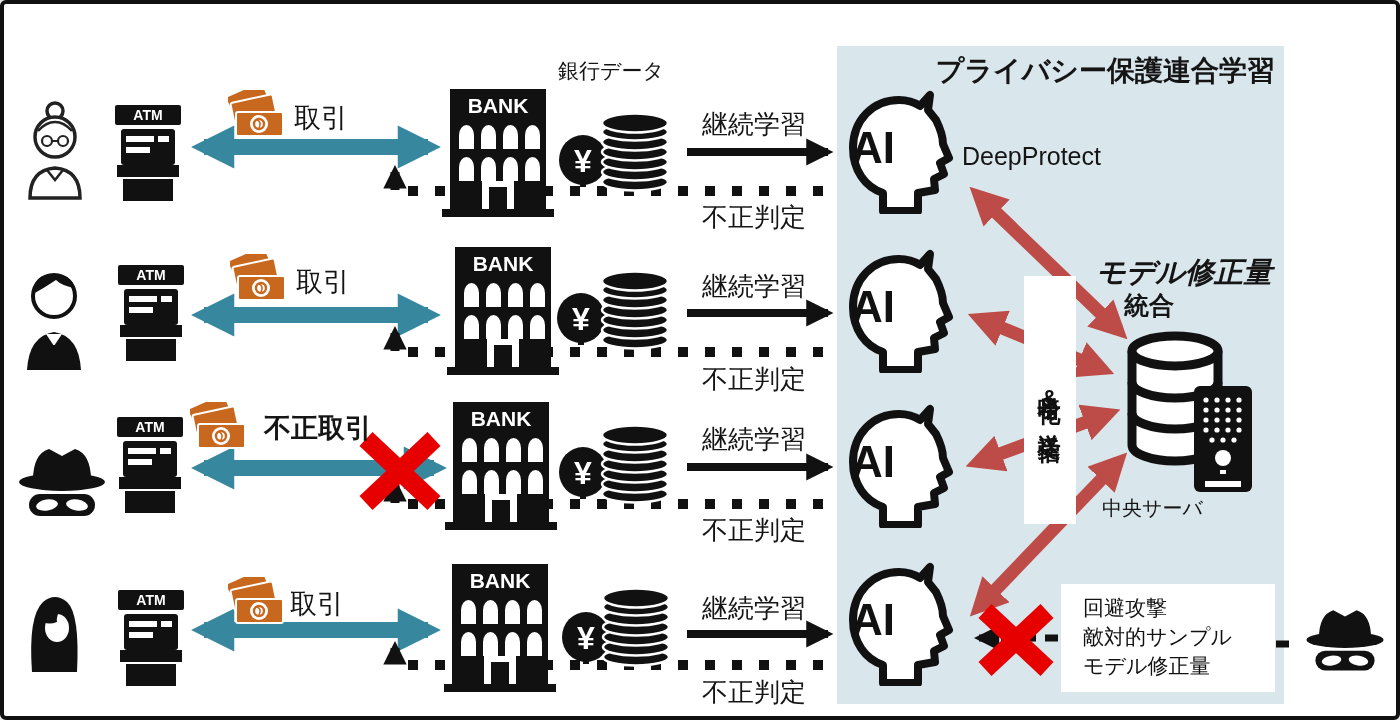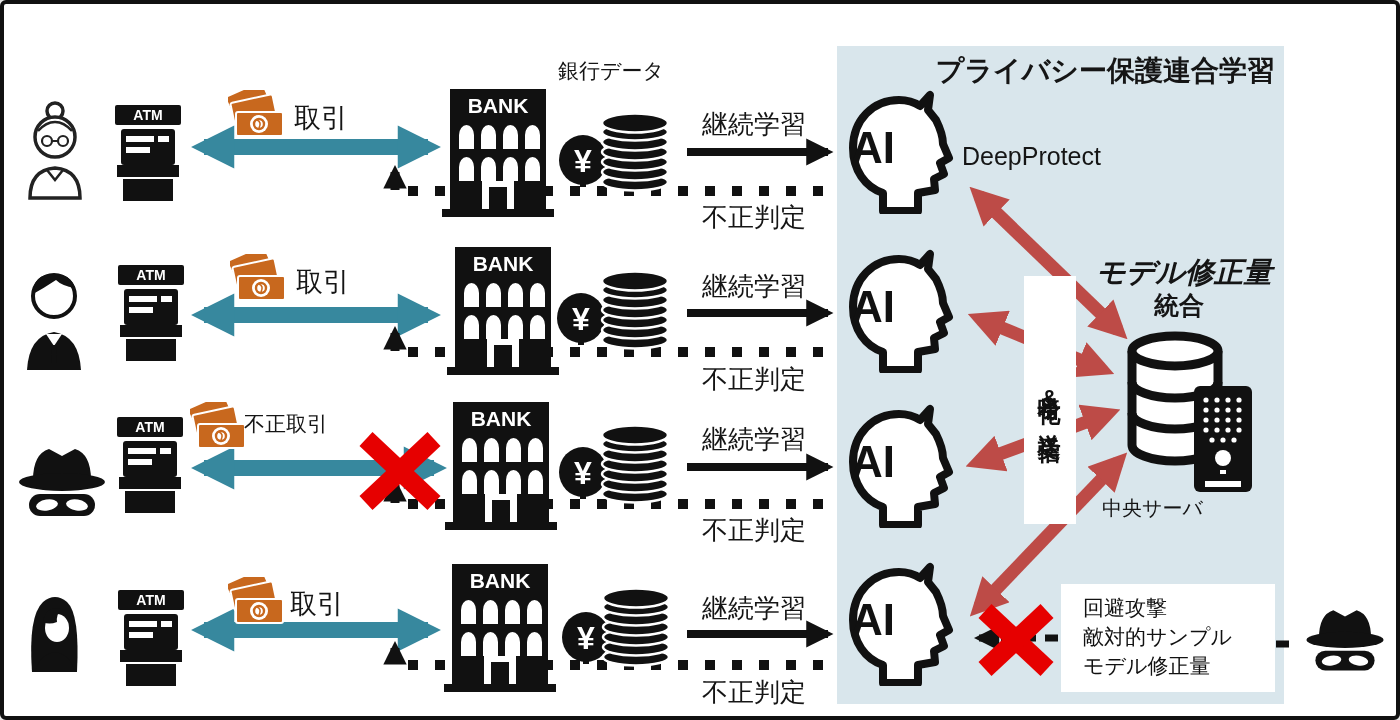--- a/index.html
+++ b/index.html
@@ -328,30 +328,30 @@
   </div>
 
   <div class="lbl" style="left:843px;top:48px;width:428px;text-align:right;font-size:28px;font-weight:bold;">プライバシー保護連合学習</div>
 
   <div class="lbl" style="left:554px;top:53px;font-size:21px;font-weight:500;font-family:Liberation Serif, serif;">銀行データ</div>
 
   <div class="lbl" style="left:958px;top:118px;font-size:25px;margin-top:20px;">DeepProtect</div>
 
   <div class="lbl" style="left:290px;top:96px;font-size:27px;font-weight:500;">取引</div>
   <div class="lbl" style="left:292px;top:260px;font-size:27px;font-weight:500;">取引</div>
-  <div class="lbl" style="left:240px;top:406px;font-size:21px;font-weight:400;">不正取引</div>
+  <div class="lbl" style="left:260px;top:406px;font-size:27px;font-weight:700;">不正取引</div>
   <div class="lbl" style="left:286px;top:582px;font-size:27px;font-weight:500;">取引</div>
 
   <div class="lbl" style="left:687px;top:103px;width:126px;text-align:center;font-size:26px;">継続学習</div>
   <div class="lbl" style="left:687px;top:265px;width:126px;text-align:center;font-size:26px;">継続学習</div>
   <div class="lbl" style="left:687px;top:418px;width:126px;text-align:center;font-size:26px;">継続学習</div>
   <div class="lbl" style="left:687px;top:587px;width:126px;text-align:center;font-size:26px;">継続学習</div>
 
   <div class="lbl" style="left:687px;top:196px;width:126px;text-align:center;font-size:26px;">不正判定</div>
   <div class="lbl" style="left:687px;top:358px;width:126px;text-align:center;font-size:26px;">不正判定</div>
   <div class="lbl" style="left:687px;top:509px;width:126px;text-align:center;font-size:26px;">不正判定</div>
   <div class="lbl" style="left:687px;top:671px;width:126px;text-align:center;font-size:26px;">不正判定</div>
 
   <div class="lbl" style="left:1092px;top:249px;font-size:29px;font-weight:600;font-style:italic;">モデル修正量</div>
-  <div class="lbl" style="left:1120px;top:285px;width:110px;text-align:center;font-size:25px;font-weight:600;">統合</div>
+  <div class="lbl" style="left:1120px;top:285px;width:110px;text-align:left;font-size:25px;font-weight:600;">統合</div>
   <div class="lbl" style="left:1098px;top:491px;font-size:20px;font-weight:500;">中央サーバ</div>
 
 </div>
 
 </body></html>

